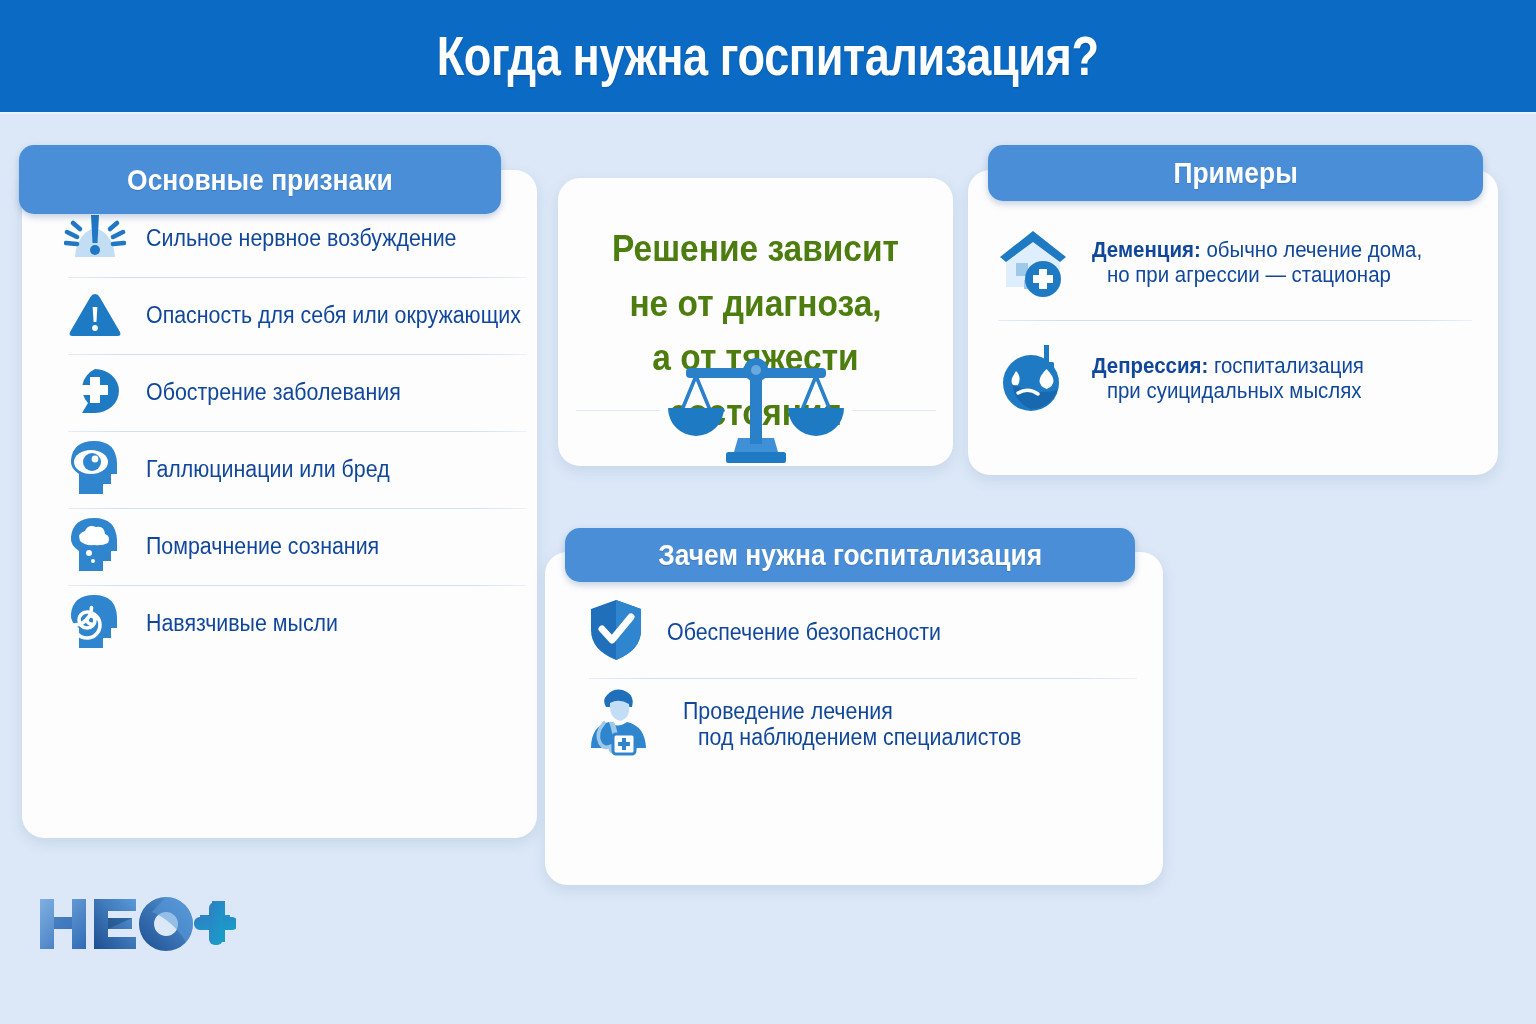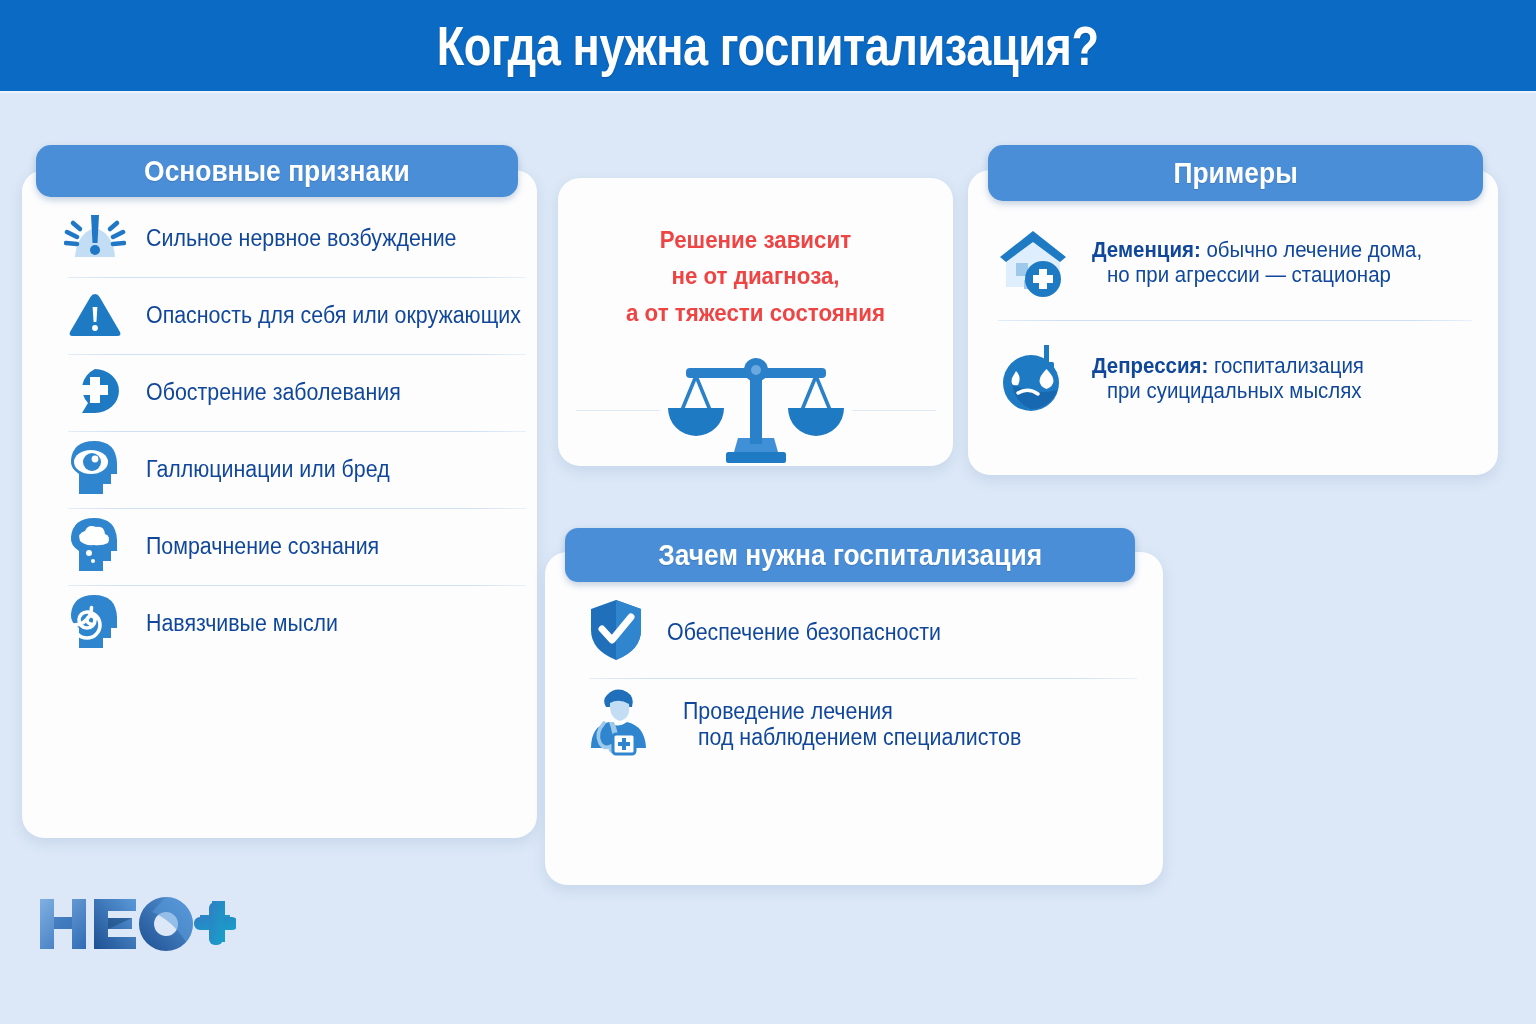--- a/index.html
+++ b/index.html
@@ -5,21 +5,21 @@
   * { margin:0; padding:0; box-sizing:border-box; }
   html,body { width:1536px; height:1024px; }
   body{
     position:relative;
     background:#dce8f7;
     font-family:"Liberation Sans", sans-serif;
     overflow:hidden;
   }
   
   .header{
-    position:absolute; left:0; top:0; width:1536px; height:91px;
+    position:absolute; left:0; top:0; width:1536px; height:112px;
     background:#0b6ac4;
     display:flex; align-items:center; justify-content:center;
     box-shadow:0 2px 0 rgba(255,255,255,.45);
   }
   .header-title{
     color:#ffffff;
     font-size:55px;
     font-weight:bold;
     letter-spacing:-0.5px;
     transform:scaleX(.82);
@@ -69,50 +69,50 @@
     transform:scaleX(.93);
     transform-origin:left center;
     white-space:nowrap;
     line-height:1.15;
   }
   .row-label b{ font-weight:bold; }
   .row-label .ln{ display:block; }
   .row-label .ln2{ padding-left:16px; }
   
   #card-signs{ left:22px; top:170px; width:515px; height:668px; }
-  #card-signs-header{ left:36px; top:145px; width:482px; height:52px; }
+  #card-signs-header{ left:19px; top:145px; width:482px; height:69px; }
   #signs-list{ position:absolute; left:42px; top:30px; width:470px; }
   #signs-list .row{ height:77px; }
   
   #card-decision{ left:558px; top:178px; width:395px; height:288px; }
   .decision-text{
     position:absolute; left:0; top:44px; width:100%;
     text-align:center;
-    color:#ef4444;
+    color:#4d7c0f;
     font-weight:bold;
-    font-size:24px;
+    font-size:36px;
   }
   .decision-text span{ display:block; line-height:1.52; transform:scaleX(.93); }
   #scale-wrap{
     position:absolute; left:0; top:174px; width:100%;
     display:flex; align-items:center; justify-content:center;
   }
   .scale-rule{
     flex:0 0 84px; height:1px;
     background:#dfeaf7;
   }
   
   #card-examples{ left:968px; top:170px; width:530px; height:305px; }
   #card-examples-header{ left:988px; top:145px; width:495px; height:56px; }
   #examples-list{ position:absolute; left:26px; top:34px; width:486px; }
   #examples-list .row{ height:116px; align-items:center; }
   #examples-list .row-label{ font-size:22px; }
   
   #card-why{ left:545px; top:552px; width:618px; height:333px;padding-left:34px; }
-  #card-why-header{ left:565px; top:528px; width:570px; height:54px;border-radius:13px; }
+  #card-why-header{ left:565px; top:528px; width:570px; height:54px; }
   #why-list{ position:absolute; left:40px; top:34px; width:560px; }
   #why-list .row{ height:92px; }
   #why-list .row-label{ font-size:23px; }
   
   #logo{ position:absolute; left:36px; top:893px; }
 </style>
 </head>
 <body>
 
 <div class="header">

